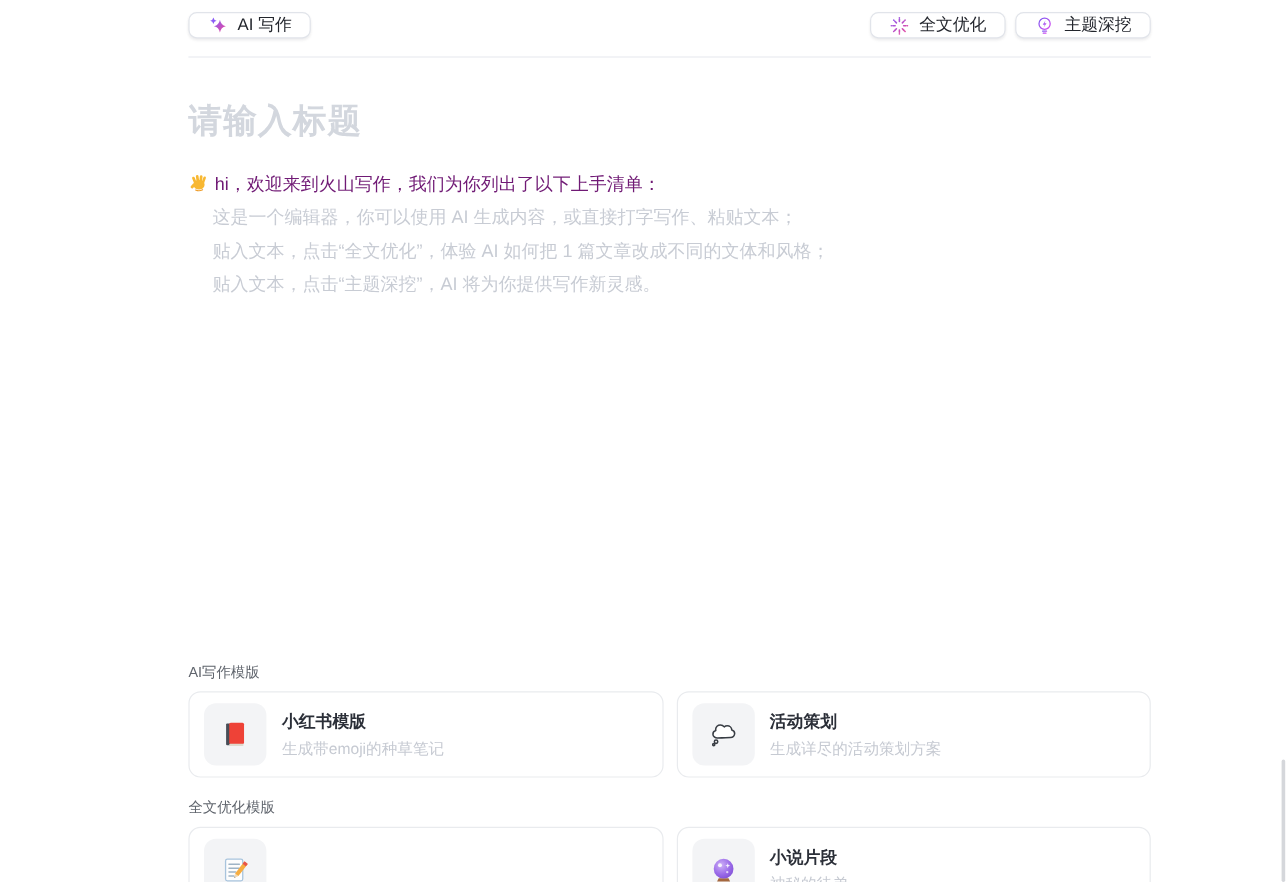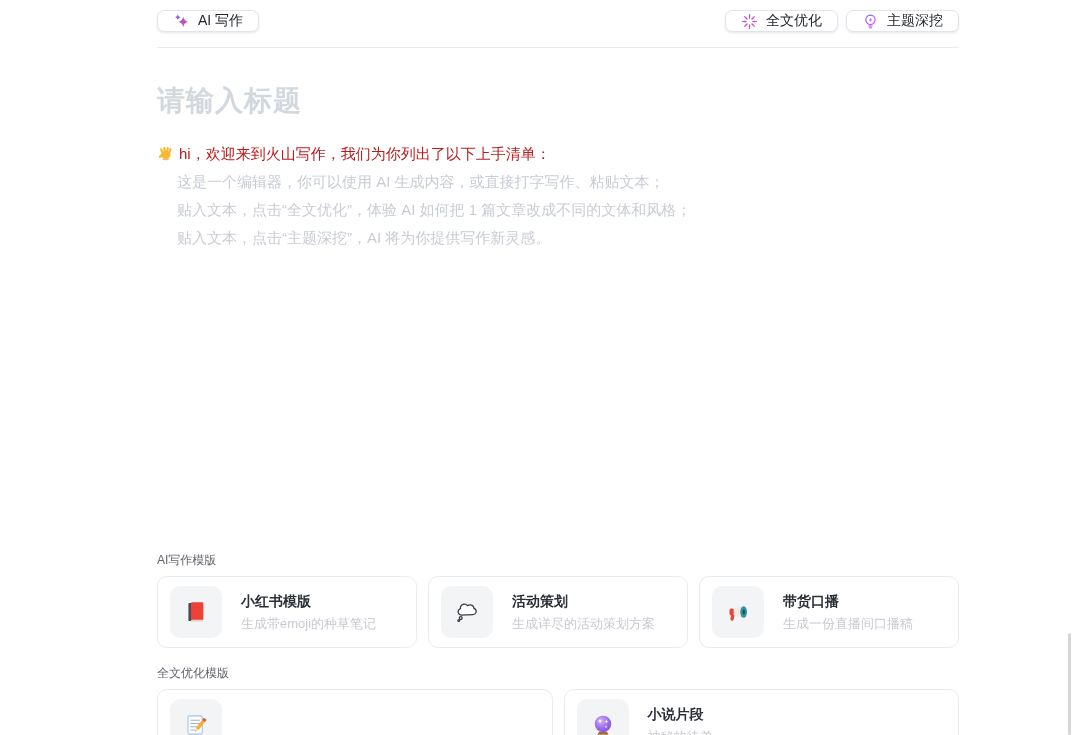--- a/index.html
+++ b/index.html
@@ -13,32 +13,32 @@
   .tbtn{display:inline-flex;align-items:center;gap:8px;height:22px;padding:0 15px;
         background:#fff;border:1px solid #e1e4ea;border-radius:7px;cursor:pointer;
         font-size:14px;font-weight:500;color:#23262d;
         box-shadow:0 1px 2px rgba(31,35,41,.05), 0 2px 3px rgba(31,35,41,.04);}
   .tbtn .ico{display:inline-flex;width:17px;height:17px;}
   .divider{height:1px;background:#e9ebf0;margin-top:15px;}
 
   
   .doc-title{margin-top:37px;font-size:28px;line-height:32px;font-weight:700;
              color:#d3d7de;letter-spacing:1px;cursor:text;}
-  .welcome{margin-top:23px;font-size:15px;line-height:28px;color:#b91c1c;cursor:text;}
+  .welcome{margin-top:23px;font-size:15px;line-height:28px;color:#701a75;cursor:text;}
   .welcome .hand{display:inline-block;width:18px;height:18px;vertical-align:-3px;margin-right:4px;}
   .checklist{padding-left:20px;}
   .check-item{font-size:15px;line-height:28px;color:#c8ccd4;}
 
   
   .templates{position:absolute;left:157px;top:552px;width:802px;}
   .sec-label{font-size:12px;line-height:16px;color:#60656d;}
   .sec-label.second{margin-top:17px;}
   .card-row{display:flex;gap:11px;margin-top:8px;}
   .tcard{flex:1;height:70px;background:#fff;border:1px solid #e9ebee;border-radius:10px;
-         display:flex;align-items:center;padding-left:12px;cursor:pointer;box-sizing:content-box;min-width:0;gap:6px;}
+         display:flex;align-items:center;padding-left:12px;cursor:pointer;box-sizing:content-box;min-width:0;}
   .tile{width:52px;height:52px;border-radius:10px;background:#f3f4f6;flex:0 0 52px;
         display:flex;align-items:center;justify-content:center;}
   .tcard-text{margin-left:13px;min-width:0;padding-right:10px;}
   .tcard-title{font-size:14px;font-weight:700;color:#2b2f38;line-height:18px;}
   .tcard-sub{font-size:13px;color:#c6cad2;line-height:17px;margin-top:5px;
              white-space:nowrap;overflow:hidden;text-overflow:ellipsis;}
 
   .scroll-thumb{position:absolute;right:2px;top:633px;width:3px;height:102px;
                 background:#d5d7db;border-radius:2px;}
 </style>
@@ -154,35 +154,20 @@
             <circle cx="6.2" cy="17.6" r="1.3" fill="#fff"></circle>
             <circle cx="4.4" cy="19.9" r="0.8" fill="#fff"></circle>
           </svg>
         </div>
         <div class="tcard-text">
           <div class="tcard-title">活动策划</div>
           <div class="tcard-sub">生成详尽的活动策划方案</div>
         </div>
       </div>
 
-      <div class="tcard">
-        <div class="tile">
-          <svg width="26" height="26" viewBox="0 0 24 24">
-            <rect x="4.2" y="8.8" width="4.2" height="6.4" rx="1.4" fill="#e8463c"></rect>
-            <rect x="5.4" y="13.6" width="3" height="6.6" rx="1.5" fill="#e8463c" transform="rotate(14 6.9 16.9)"></rect>
-            <polygon points="8,9.3 17,6.6 17,17.4 8,14.7" fill="#f0ece4"></polygon>
-            <ellipse cx="17.2" cy="12" rx="3.1" ry="5.4" fill="#37919e"></ellipse>
-            <ellipse cx="17.4" cy="12" rx="1.3" ry="2.5" fill="#135c66"></ellipse>
-          </svg>
-        </div>
-        <div class="tcard-text">
-          <div class="tcard-title">带货口播</div>
-          <div class="tcard-sub">生成一份直播间口播稿</div>
-        </div>
-      </div>
     </div>
 
     <div class="sec-label second">全文优化模版</div>
     <div class="card-row">
 
 
       <div class="tcard">
         <div class="tile">
           <svg width="26" height="26" viewBox="0 0 24 24">
             <rect x="4.6" y="3.6" width="13.2" height="16.8" rx="1.4" fill="#fdfdfd" stroke="#a8c4dd" stroke-width="1"></rect>

